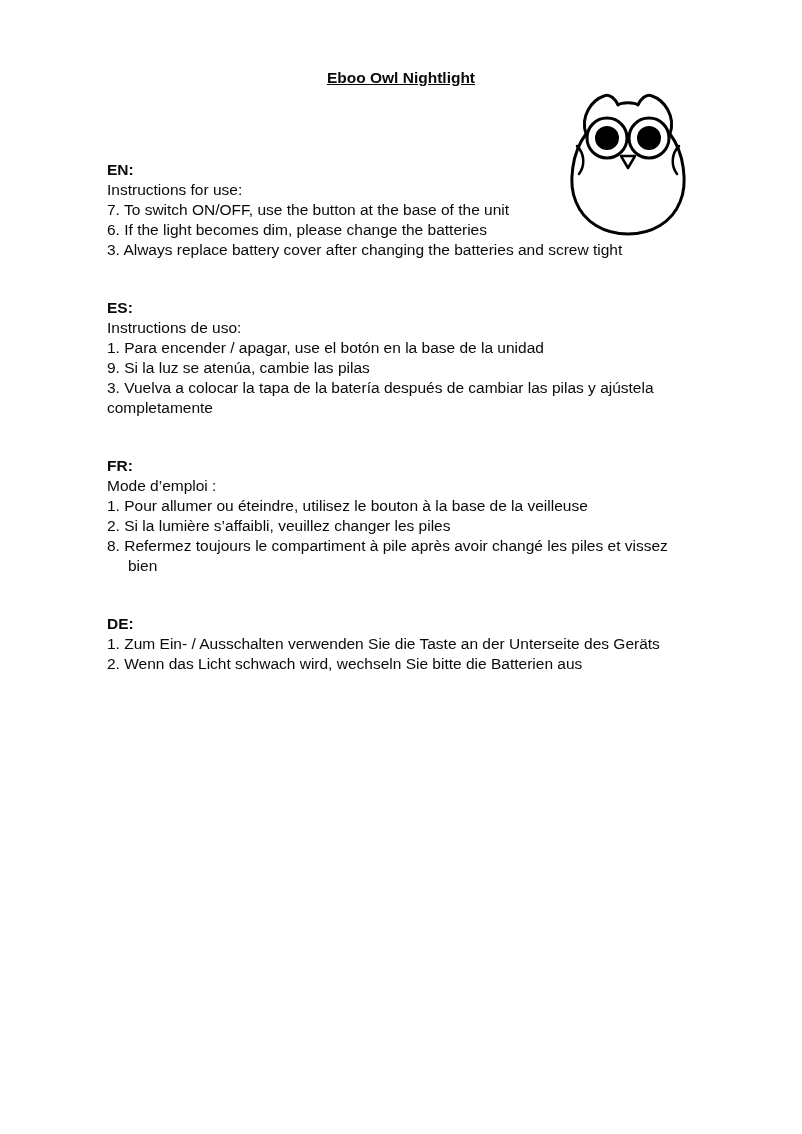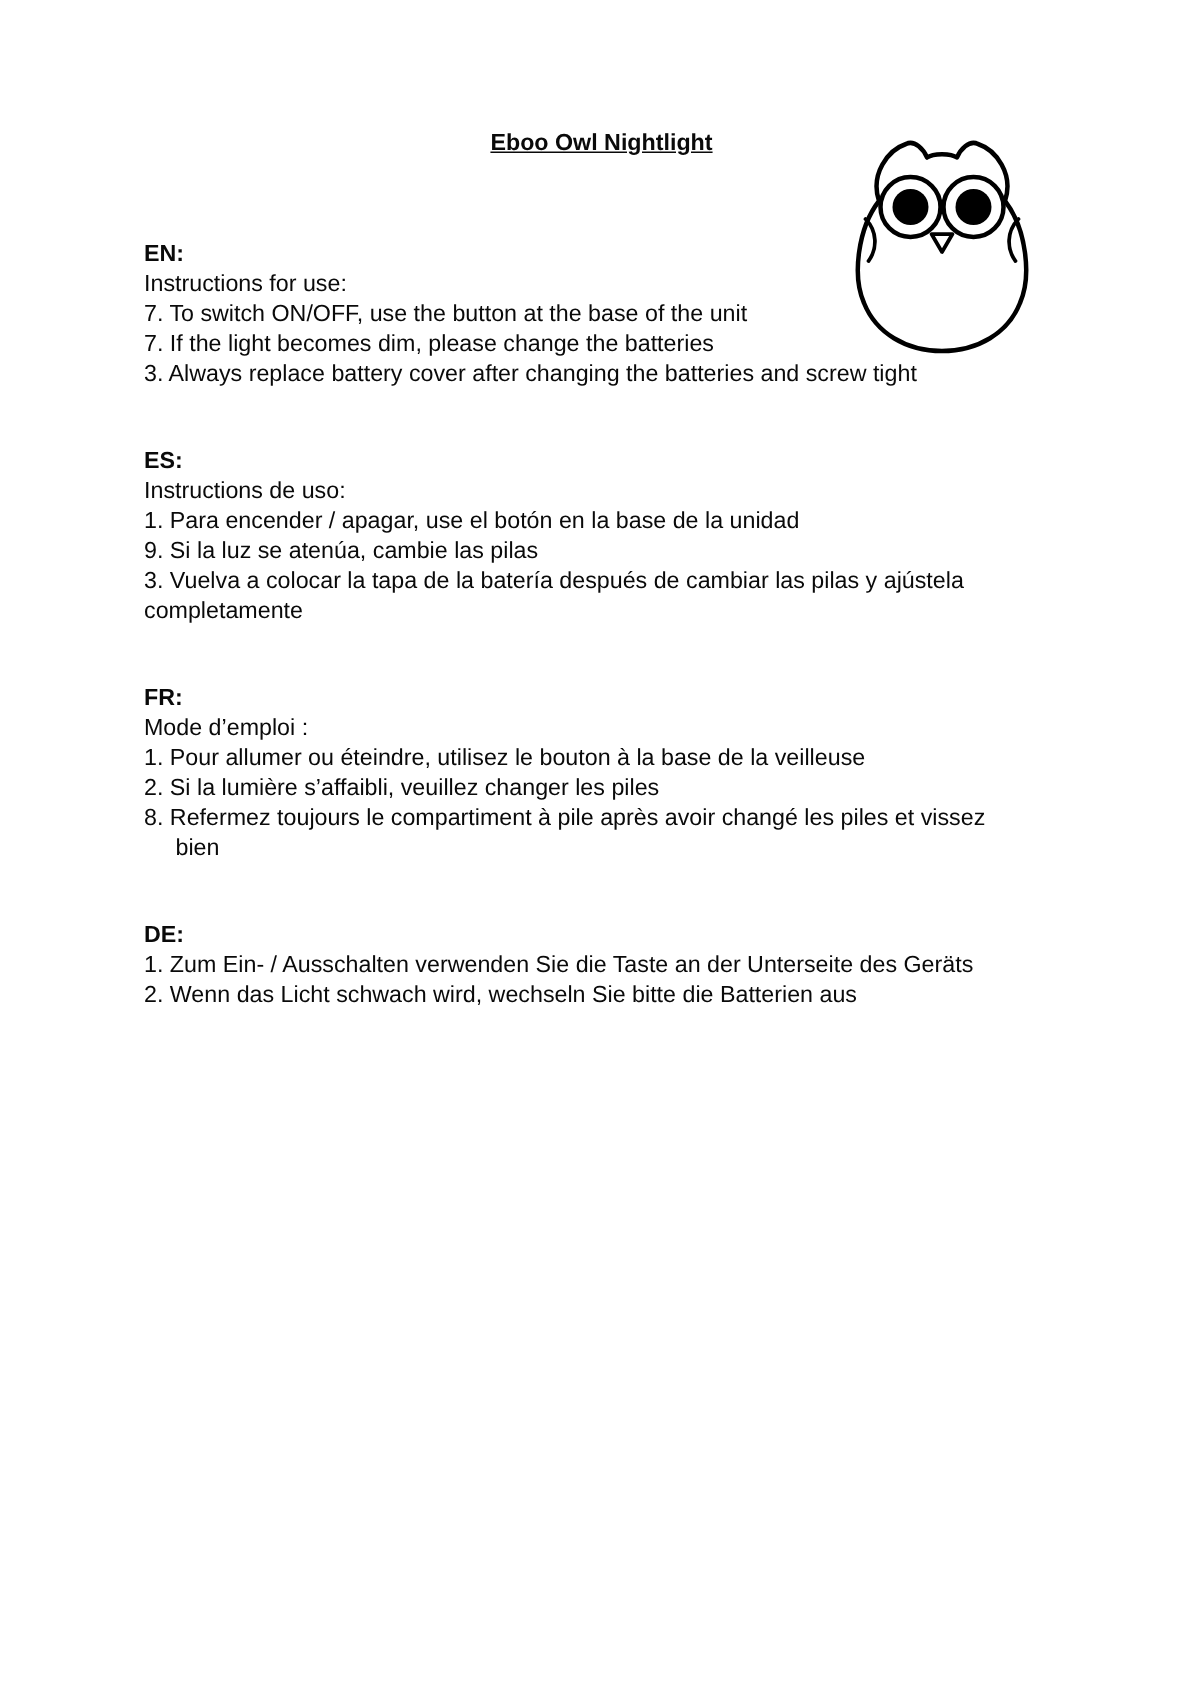--- a/index.html
+++ b/index.html
@@ -11,21 +11,21 @@
     color: #0a0a0a;
   }
   .page {
     position: relative;
     width: 802px;
     height: 1134px;
     background: #ffffff;
     overflow: hidden;
   }
   .title {
-    padding-top: 86px;
+    padding-top: 68px;
     text-align: center;
     font-size: 15.5px;
     line-height: 20px;
     font-weight: bold;
     text-decoration: underline;
   }
   .owl {
     position: absolute;
     left: 562px;
     top: 88px;
@@ -35,20 +35,21 @@
   .content {
     position: absolute;
     left: 96px;
     top: 160px;
     width: 588px;
   }
   .sec { margin-bottom: 38px; }
   .content p {
     font-size: 15.5px;
     line-height: 20px;
+    margin-left: 11px;
   }
   .label { font-weight: bold; }
   .hang {
     padding-left: 21px;
     text-indent: -21px;
   }
 </style>
 </head>
 <body>
 
@@ -77,21 +78,21 @@
       <path d="M 59,68 L 73,68 L 66,80 Z" fill="#ffffff" stroke="#000000" stroke-width="2.5" stroke-linejoin="round"></path>
     </svg>
   </div>
 
   <div class="content">
 
     <section class="sec">
       <p class="label">EN:</p>
       <p>Instructions for use:</p>
       <p>7. To switch ON/OFF, use the button at the base of the unit</p>
-      <p>7. If the light becomes dim, please change the batteries</p>
+      <p>6. If the light becomes dim, please change the batteries</p>
       <p>3. Always replace battery cover after changing the batteries and screw tight</p>
     </section>
 
     <section class="sec">
       <p class="label">ES:</p>
       <p>Instructions de uso:</p>
       <p>1. Para encender / apagar, use el botón en la base de la unidad</p>
       <p>9. Si la luz se atenúa, cambie las pilas</p>
       <p>3. Vuelva a colocar la tapa de la batería después de cambiar las pilas y ajústela completamente</p>
     </section>

